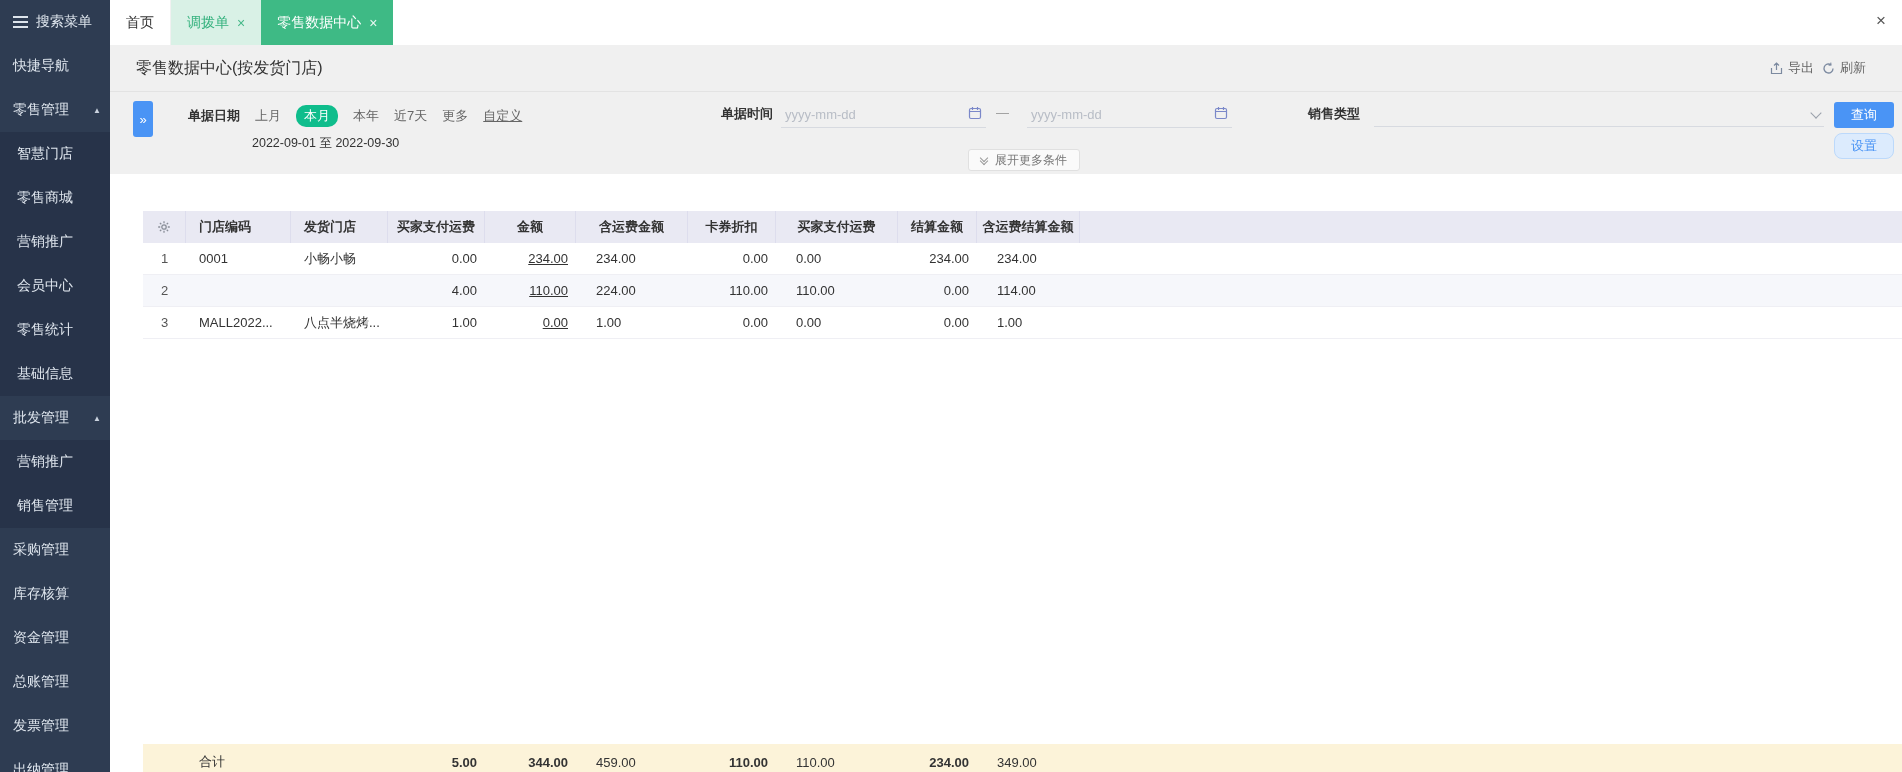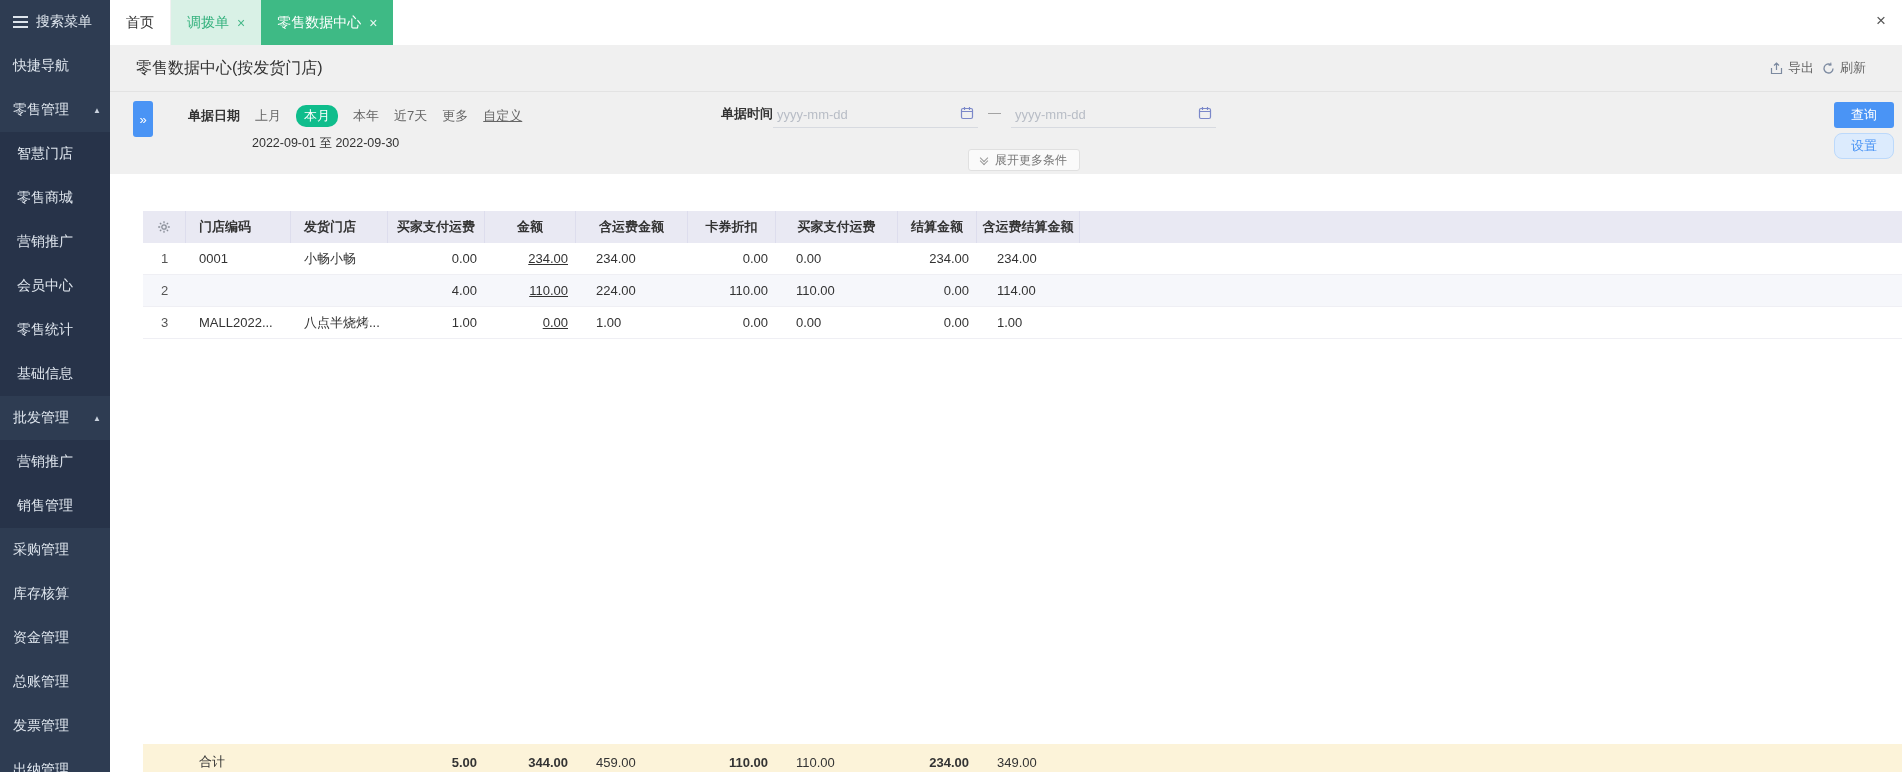--- a/index.html
+++ b/index.html
@@ -32,21 +32,21 @@
   
   .filterbar{height:83px;background:var(--bar-gray,#f0f0f0);border-top:1px solid #e3e3e3;position:relative;font-size:13px}
   .collapse-btn{position:absolute;left:23px;top:9px;width:20px;height:36px;background:var(--accent-blue,#4a94f5);color:#fff;border:none;border-radius:3px;font-size:13px;cursor:pointer}
   .flabel{font-weight:700;color:#333;white-space:nowrap}
   .filter-date{position:absolute;left:78px;top:13px;display:flex;align-items:center;gap:15px}
   .opt{color:#666;cursor:pointer;white-space:nowrap}
   .opt.pill{background:var(--pill-green,#0fbd8c);color:#fff;padding:2px 8px;border-radius:10px}
   .opt.underline{text-decoration:underline}
   .date-range{position:absolute;left:142px;top:43px;color:#333;font-size:12.5px}
   .filter-time{position:absolute;left:611px;top:13px;display:flex;align-items:flex-start}
-  .dinput{position:relative;width:205px;margin-left:0}
+  .dinput{position:relative;width:205px;margin-left:8px}
   .dinput input{width:100%;border:none;border-bottom:1px solid #d7dae0;background:transparent;font-size:13px;padding:2px 24px 5px 4px;outline:none;color:#333}
   .dinput input::placeholder{color:#b8bdc6}
   .dinput .cal{position:absolute;right:4px;top:1px}
   .dash{margin:0 10px;color:#999}
   .filter-type{position:absolute;left:1198px;top:13px;display:flex;align-items:flex-start}
   .select{width:450px;margin-left:14px;border-bottom:1px solid #d7dae0;height:22px;position:relative;cursor:pointer;color:#333}
   .chev{position:absolute;right:4px;top:4px;width:8px;height:8px;border-right:1.5px solid #9aa0ab;border-bottom:1.5px solid #9aa0ab;transform:rotate(45deg)}
   .btn-query{position:absolute;left:1724px;top:10px;width:60px;height:26px;background:var(--accent-blue,#4a94f5);color:#fff;border:none;border-radius:3px;font-size:13px;cursor:pointer}
   .btn-settings{position:absolute;left:1724px;top:41px;width:60px;height:26px;background:var(--accent-blue-light,#dcebfd);color:var(--accent-blue,#4a94f5);border:1px solid #bcd9fb;border-radius:8px;font-size:13px;cursor:pointer}
   .expand-pill{position:absolute;left:858px;top:57px;height:22px;padding:0 12px;background:#fafafa;border:1px solid #e0e0e0;border-radius:3px;display:flex;align-items:center;gap:5px;color:#777;font-size:12px;cursor:pointer;white-space:nowrap}
@@ -210,20 +210,27 @@
           <input type="text" placeholder="yyyy-mm-dd" style="">
           <span class="cal"><svg width="14" height="14" viewBox="0 0 14 14">
                 <g stroke="#7b88c9" fill="none" stroke-width="1.2">
                   <rect x="1.5" y="2.5" width="11" height="10" rx="1.5"></rect>
                   <path d="M1.5 5.5h11M4.5 1v3M9.5 1v3"></path>
                 </g>
               </svg></span>
         </span>
       </div>
 
+      <div class="filter-type">
+        <span class="flabel">销售类型</span>
+        <span class="select">
+          <span></span>
+          <i class="chev"></i>
+        </span>
+      </div>
 
       <button class="btn-query">查询</button>
       <button class="btn-settings">设置</button>
 
       <div class="expand-pill">
         <span class="dblchev">
             <i></i>
             <i></i>
           </span>
         <span>展开更多条件</span>

